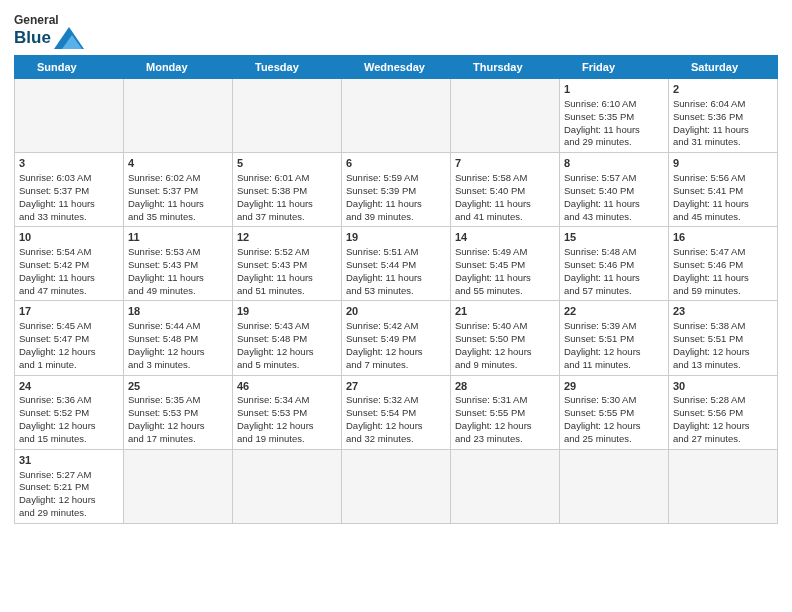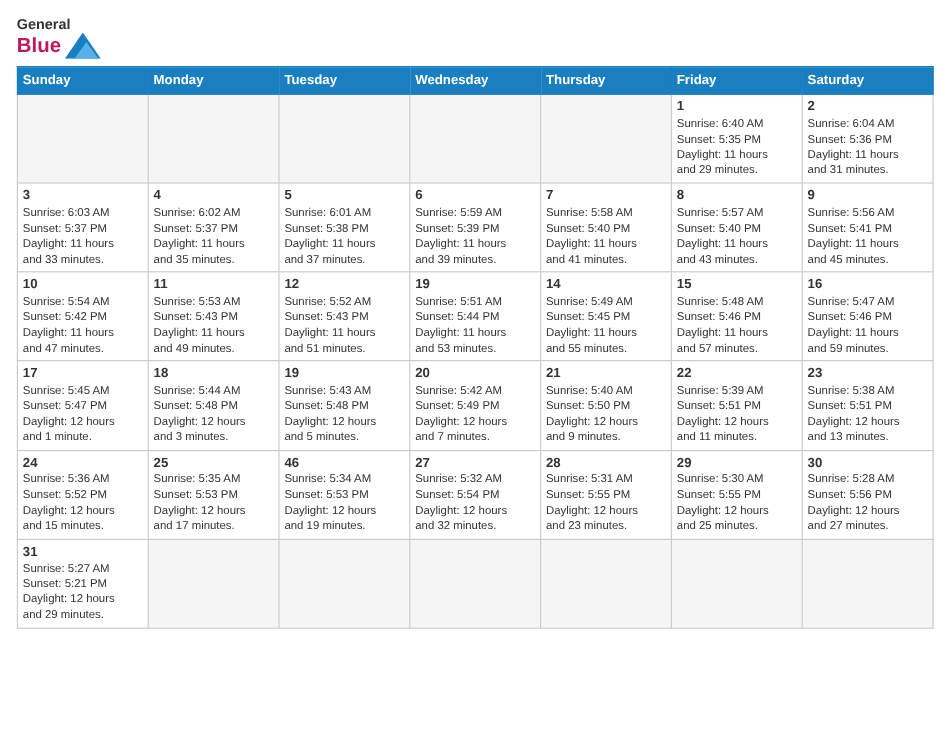--- a/index.html
+++ b/index.html
@@ -43,21 +43,21 @@
     .calendar {
       width: 100%;
       border-collapse: collapse;
       table-layout: fixed;
       font-size: 10px;
     }
     .calendar thead tr th {
       background: #1a7fc1;
       color: #fff;
       text-align: left;
-      padding: 5px 4px;
+      padding: 5px 22px;
       font-size: 11px;
       font-weight: bold;
       border: 1px solid #1a7fc1;
     }
     .calendar tbody tr td {
       border: 1px solid #ccc;
       vertical-align: top;
       padding: 3px 4px;
       height: 74px;
       background: #fff;
@@ -83,21 +83,21 @@
 <body>
 
 <div class="page">
   <div class="header-area">
     <div class="logo">
       <div>
         <div style="font-size:12px;font-weight:bold;color:#333;line-height:1.1;">
           <span>General</span>
         </div>
         <div style="display:flex;align-items:center;">
-          <span style="font-size:17px;font-weight:bold;color:#be185d;">Blue</span>
+          <span style="font-size:17px;font-weight:bold;color:#0c4a6e;">Blue</span>
           <svg width="30" height="22" viewBox="0 0 30 22" style="margin-left:3px;">
             <polygon points="0,22 15,0 30,22" fill="#1a7fc1"></polygon>
             <polygon points="8,22 18,8 28,22" fill="#5ab0e8"></polygon>
           </svg>
         </div>
       </div>
     </div>
     <div class="title-area">
       <div class="month-title"></div>
       <div class="subtitle"></div>
@@ -118,21 +118,21 @@
     </thead>
     <tbody id="tbody">
         <tr>
           <td class="empty"></td>
           <td class="empty"></td>
           <td class="empty"></td>
           <td class="empty"></td>
           <td class="empty"></td>
           <td>
             <span class="day-number">1</span>
-            <div>Sunrise: 6:40 AM</div>
+            <div>Sunrise: 6:10 AM</div>
             <div>Sunset: 5:35 PM</div>
             <div>Daylight: 11 hours</div>
             <div>and 29 minutes.</div>
           </td>
           <td>
             <span class="day-number">2</span>
             <div>Sunrise: 6:04 AM</div>
             <div>Sunset: 5:36 PM</div>
             <div>Daylight: 11 hours</div>
             <div>and 31 minutes.</div>

